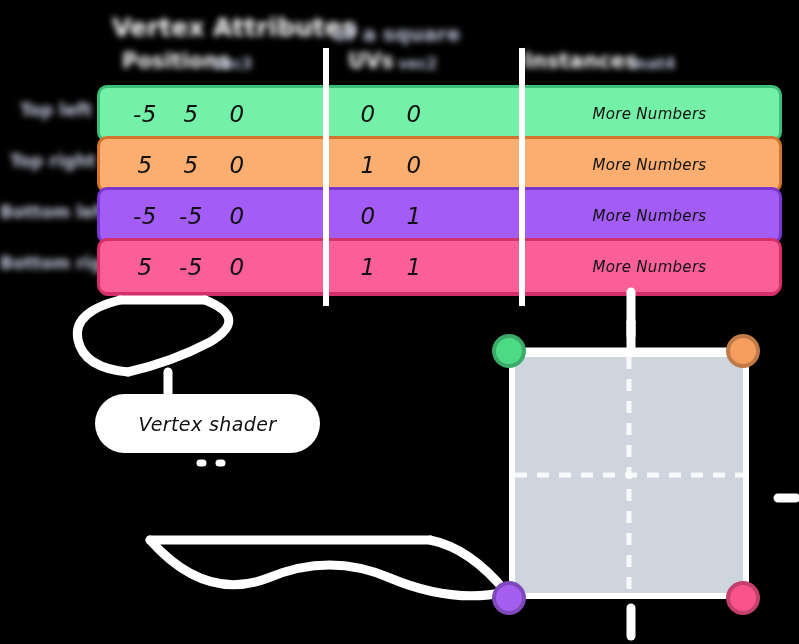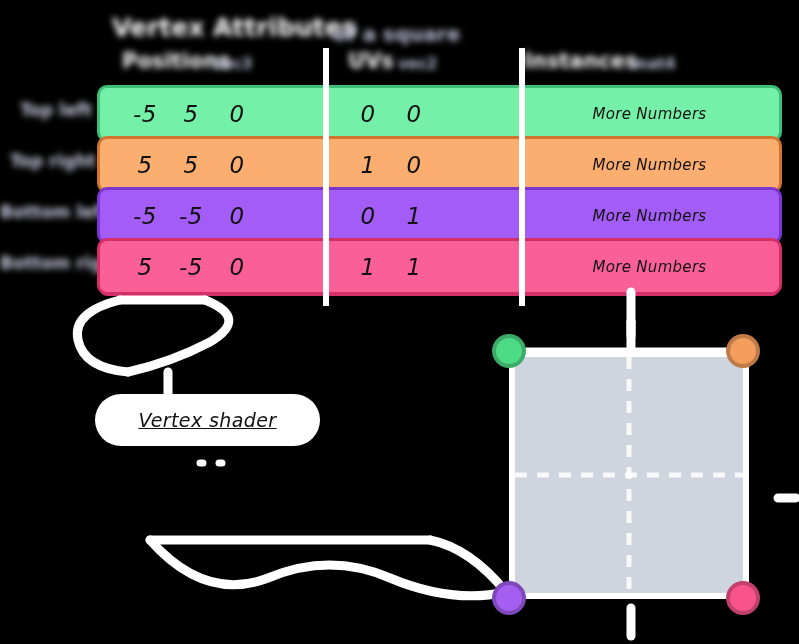--- a/index.html
+++ b/index.html
@@ -110,21 +110,21 @@
     border-radius: 34px;
     display: flex;
     align-items: center;
     justify-content: center;
     color: #111;
     font-size: 19px;
     font-style: italic;
     font-family: "DejaVu Sans", sans-serif;
     letter-spacing: 0.4px;
   }
-  #vertex-shader-box   { left: 95px; top: 394px; width: 225px; height: 52px; text-decoration: underline; }
+  #vertex-shader-box   { left: 95px; top: 394px; width: 225px; height: 59px; }
   #fragment-shader-box { left: 95px; top: 480px; width: 243px; height: 59px; }
 
   
   #quad-wrap { position: absolute; left: 470px; top: 320px; width: 329px; height: 324px; }
   #quad-face {
     position: absolute;
     left: 39px; top: 31px;
     width: 240px; height: 248px;
     background: #ced5de;
     border: 6px solid #ffffff;

